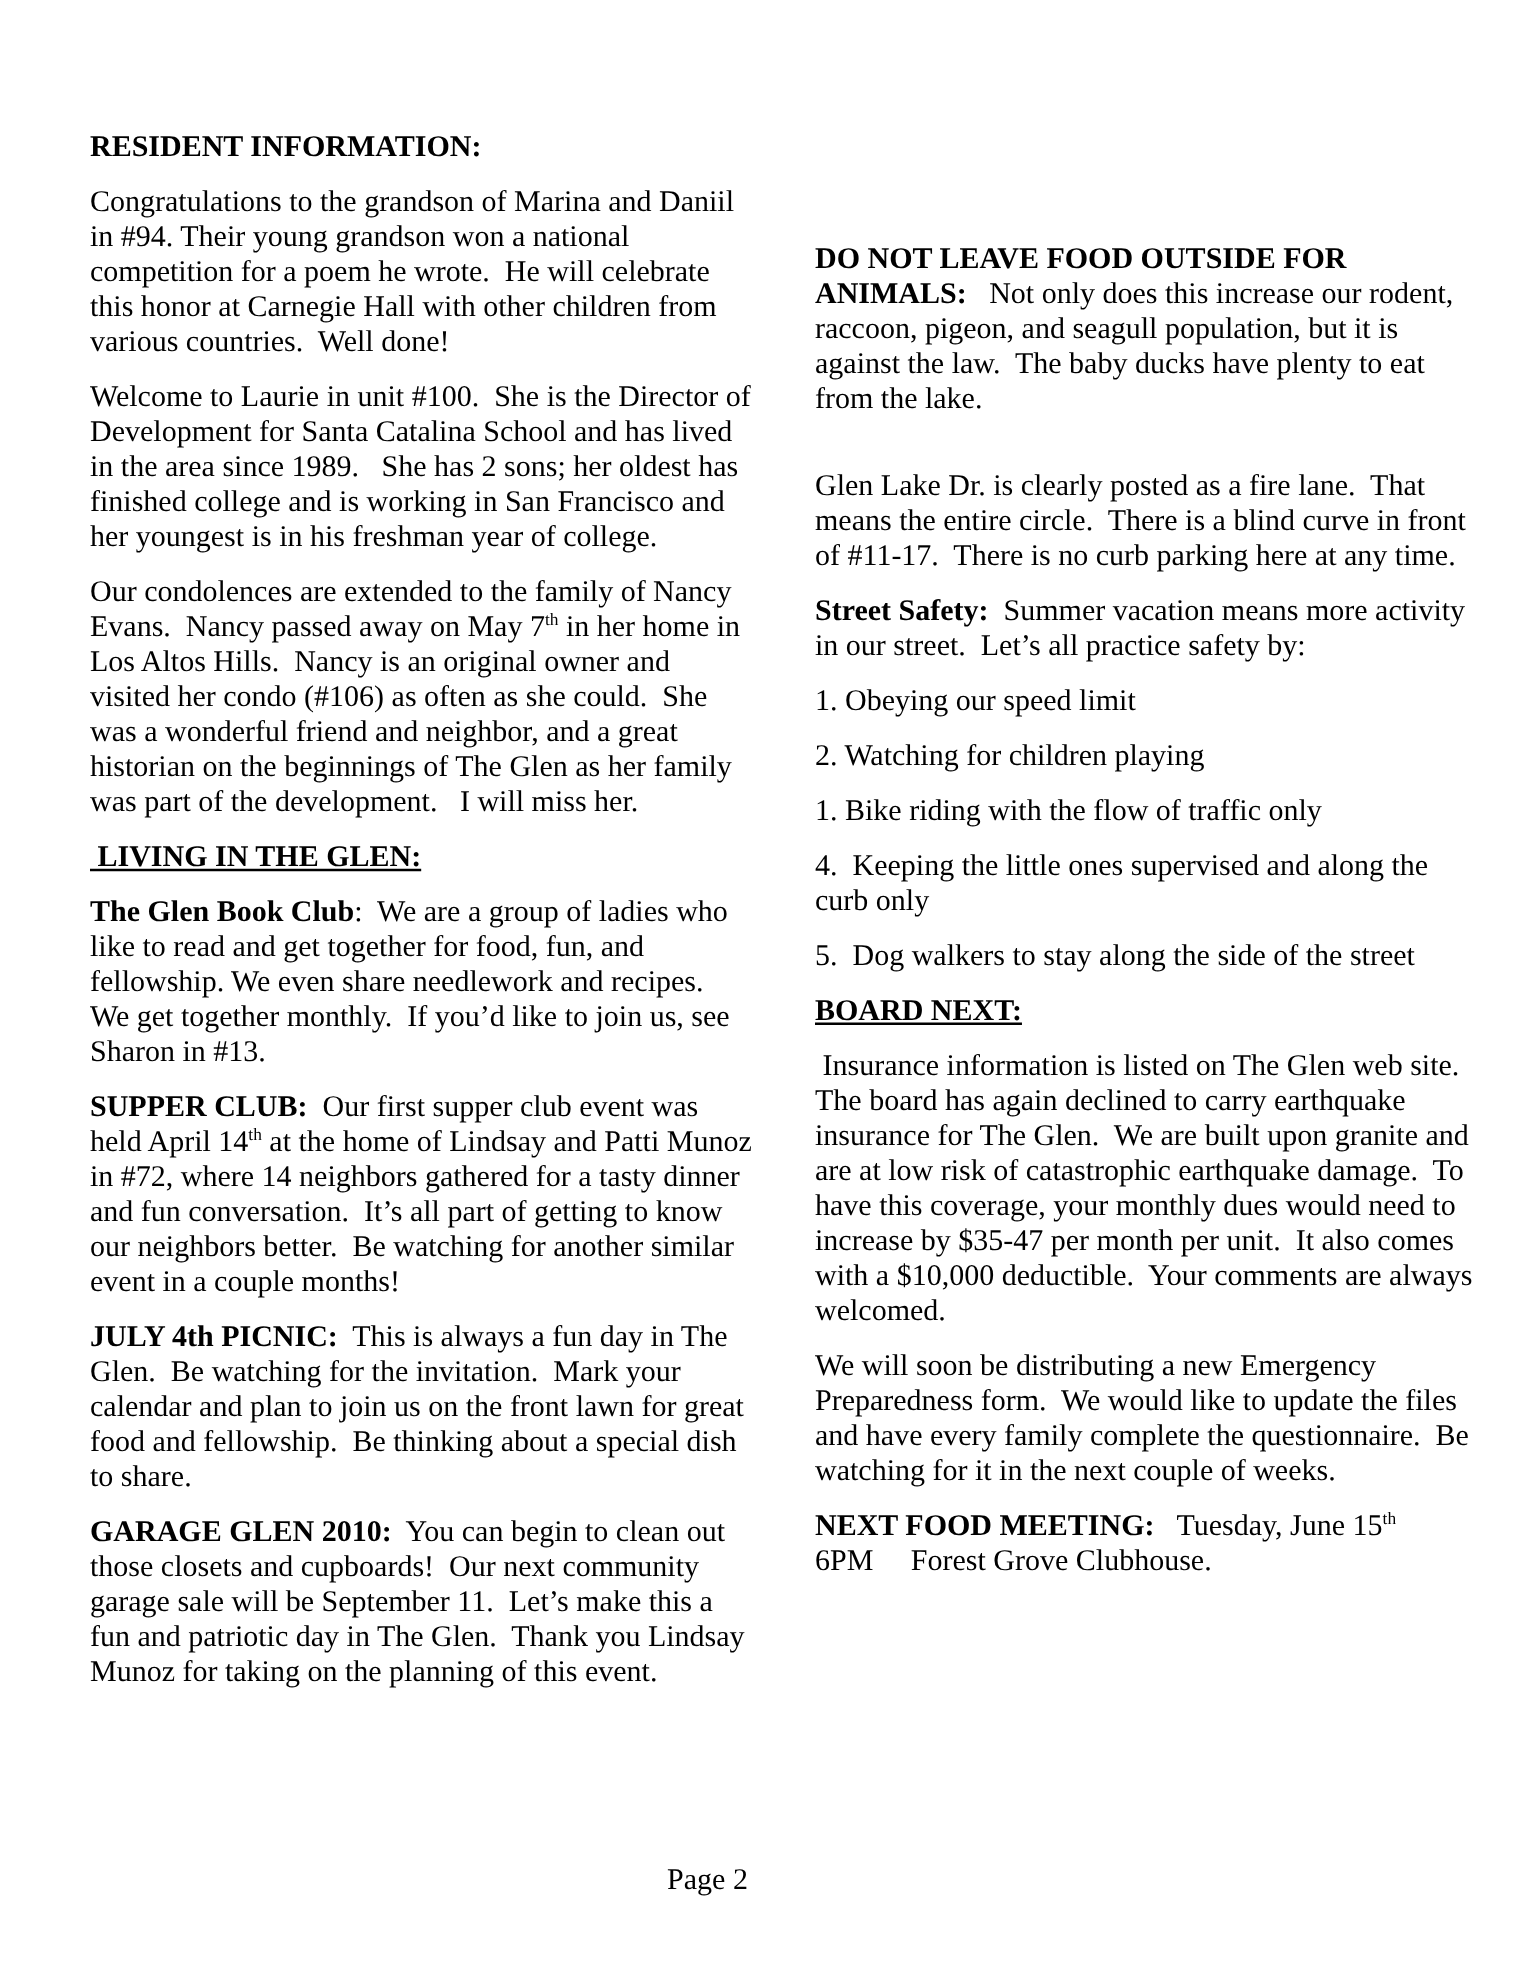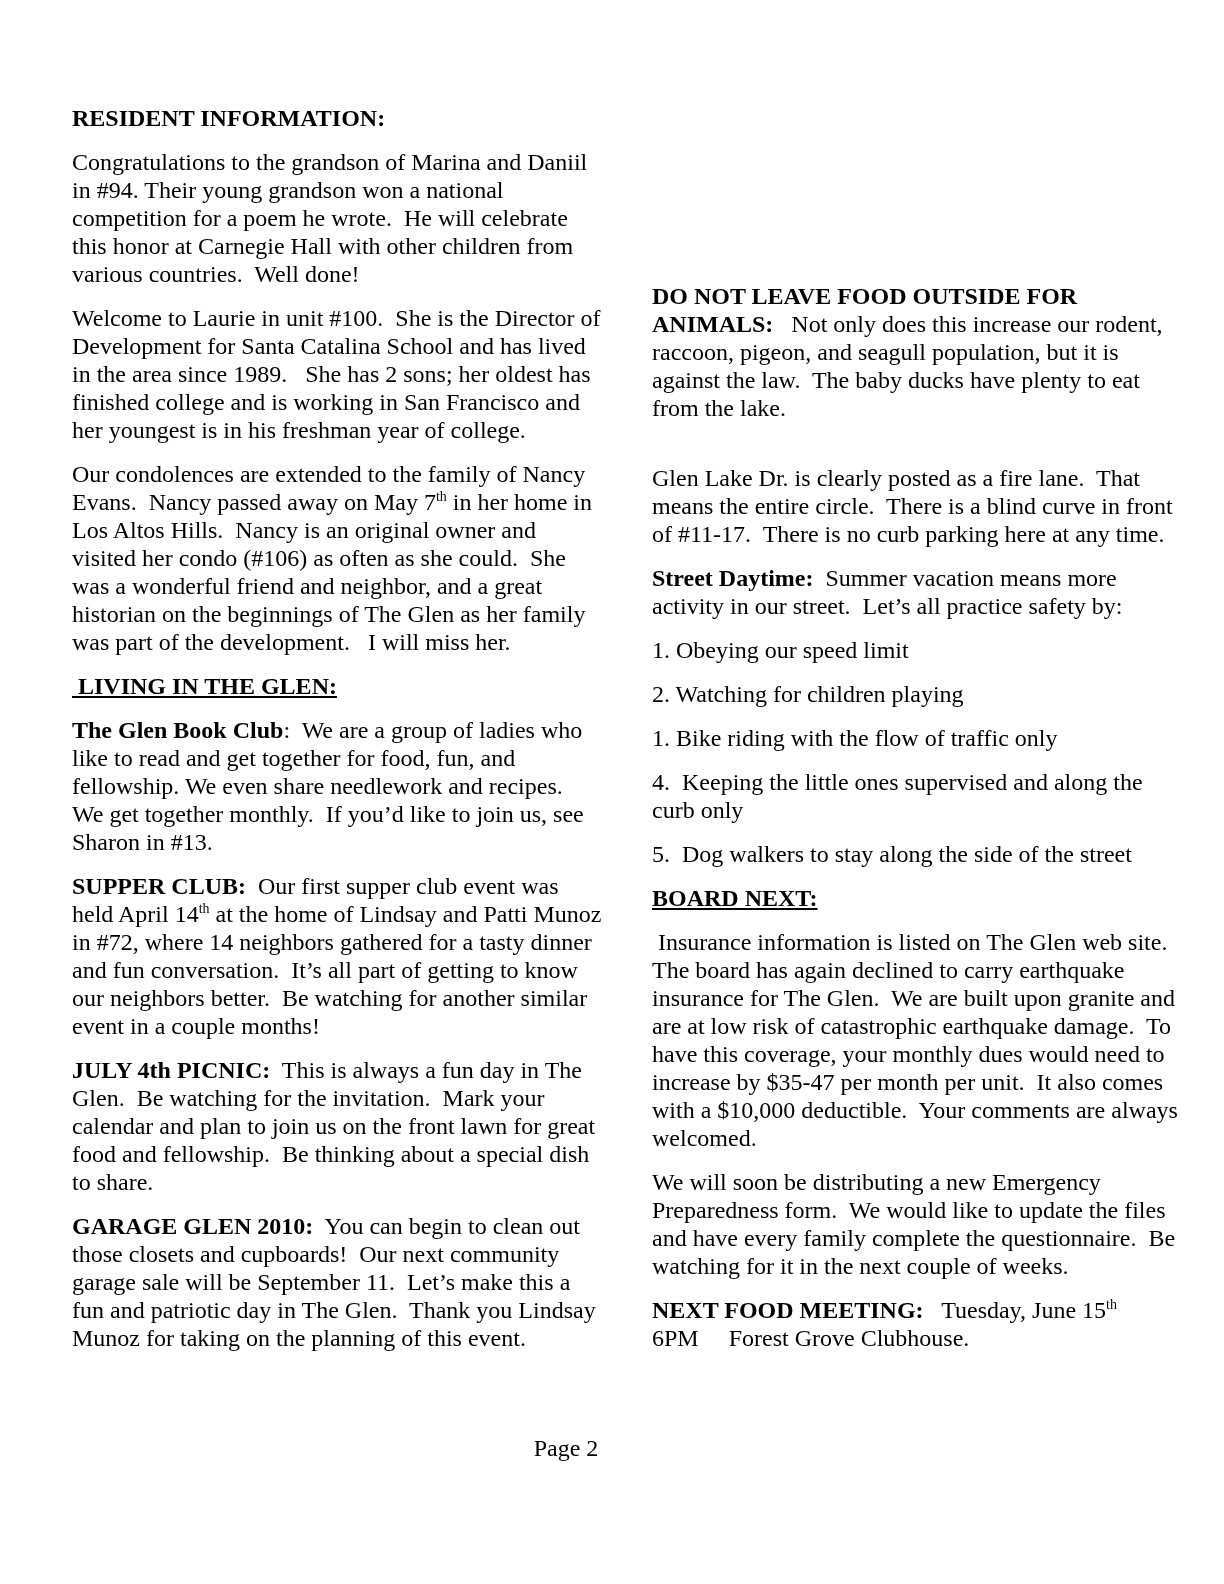--- a/index.html
+++ b/index.html
@@ -14,21 +14,21 @@
     background: #ffffff;
     color: #000000;
     font-family: "Liberation Serif", "DejaVu Serif", serif;
     box-sizing: border-box;
     padding: 104px 56px 0 72px;
     overflow: hidden;
   }
   .columns {
     display: flex;
     gap: 50px;
-    align-items: flex-end;
+    align-items: center;
   }
   .col {
     flex: 0 0 530px;
     width: 530px;
   }
   .para {
     margin: 0 0 16px 0;
     font-size: 24px;
     line-height: 28px;
     white-space: pre-line;
@@ -37,21 +37,21 @@
   .underline { text-decoration: underline; }
   .spacer { height: 26px; }
   sup.ss {
     font-size: 0.58em;
     vertical-align: super;
     line-height: 0;
   }
   .footer {
     position: absolute;
     left: 0;
-    top: 1434px;
+    top: 1490px;
     width: 1132px;
     text-align: center;
     font-size: 24px;
     line-height: 28px;
   }
 </style>
 </head>
 <body>
 
 <div class="page">
@@ -78,21 +78,21 @@
     </div>
 
     <div class="col">
       <p class="para"><span class="bold">DO NOT LEAVE FOOD OUTSIDE FOR ANIMALS:</span><span>&nbsp;&nbsp; Not only does this increase our rodent, raccoon, pigeon, and seagull population, but it is against the law.&nbsp; The baby ducks have plenty to eat from the lake.</span></p>
 
       <div class="spacer"></div>
 
 
       <p class="para">Glen Lake Dr. is clearly posted as a fire lane.&nbsp; That means the entire circle.&nbsp; There is a blind curve in front of #11-17.&nbsp; There is no curb parking here at any time.</p>
 
-      <p class="para"><span class="bold">Street Daytime:</span><span>&nbsp; Summer vacation means more activity in our street.&nbsp; Let’s all practice safety by:</span></p>
+      <p class="para"><span class="bold">Street Safety:</span><span>&nbsp; Summer vacation means more activity in our street.&nbsp; Let’s all practice safety by:</span></p>
 
       <p class="para">1. Obeying our speed limit</p>
       <p class="para">2. Watching for children playing</p>
       <p class="para">1. Bike riding with the flow of traffic only</p>
       <p class="para">4.&nbsp; Keeping the little ones supervised and along the curb only</p>
       <p class="para">5.&nbsp; Dog walkers to stay along the side of the street</p>
 
       <p class="para bold underline">BOARD NEXT:</p>
 
       <p class="para">&nbsp;Insurance information is listed on The Glen web site.&nbsp; The board has again declined to carry earthquake insurance for The Glen.&nbsp; We are built upon granite and are at low risk of catastrophic earthquake damage.&nbsp; To have this coverage, your monthly dues would need to increase by $35-47 per month per unit.&nbsp; It also comes with a $10,000 deductible.&nbsp; Your comments are always welcomed.</p>

